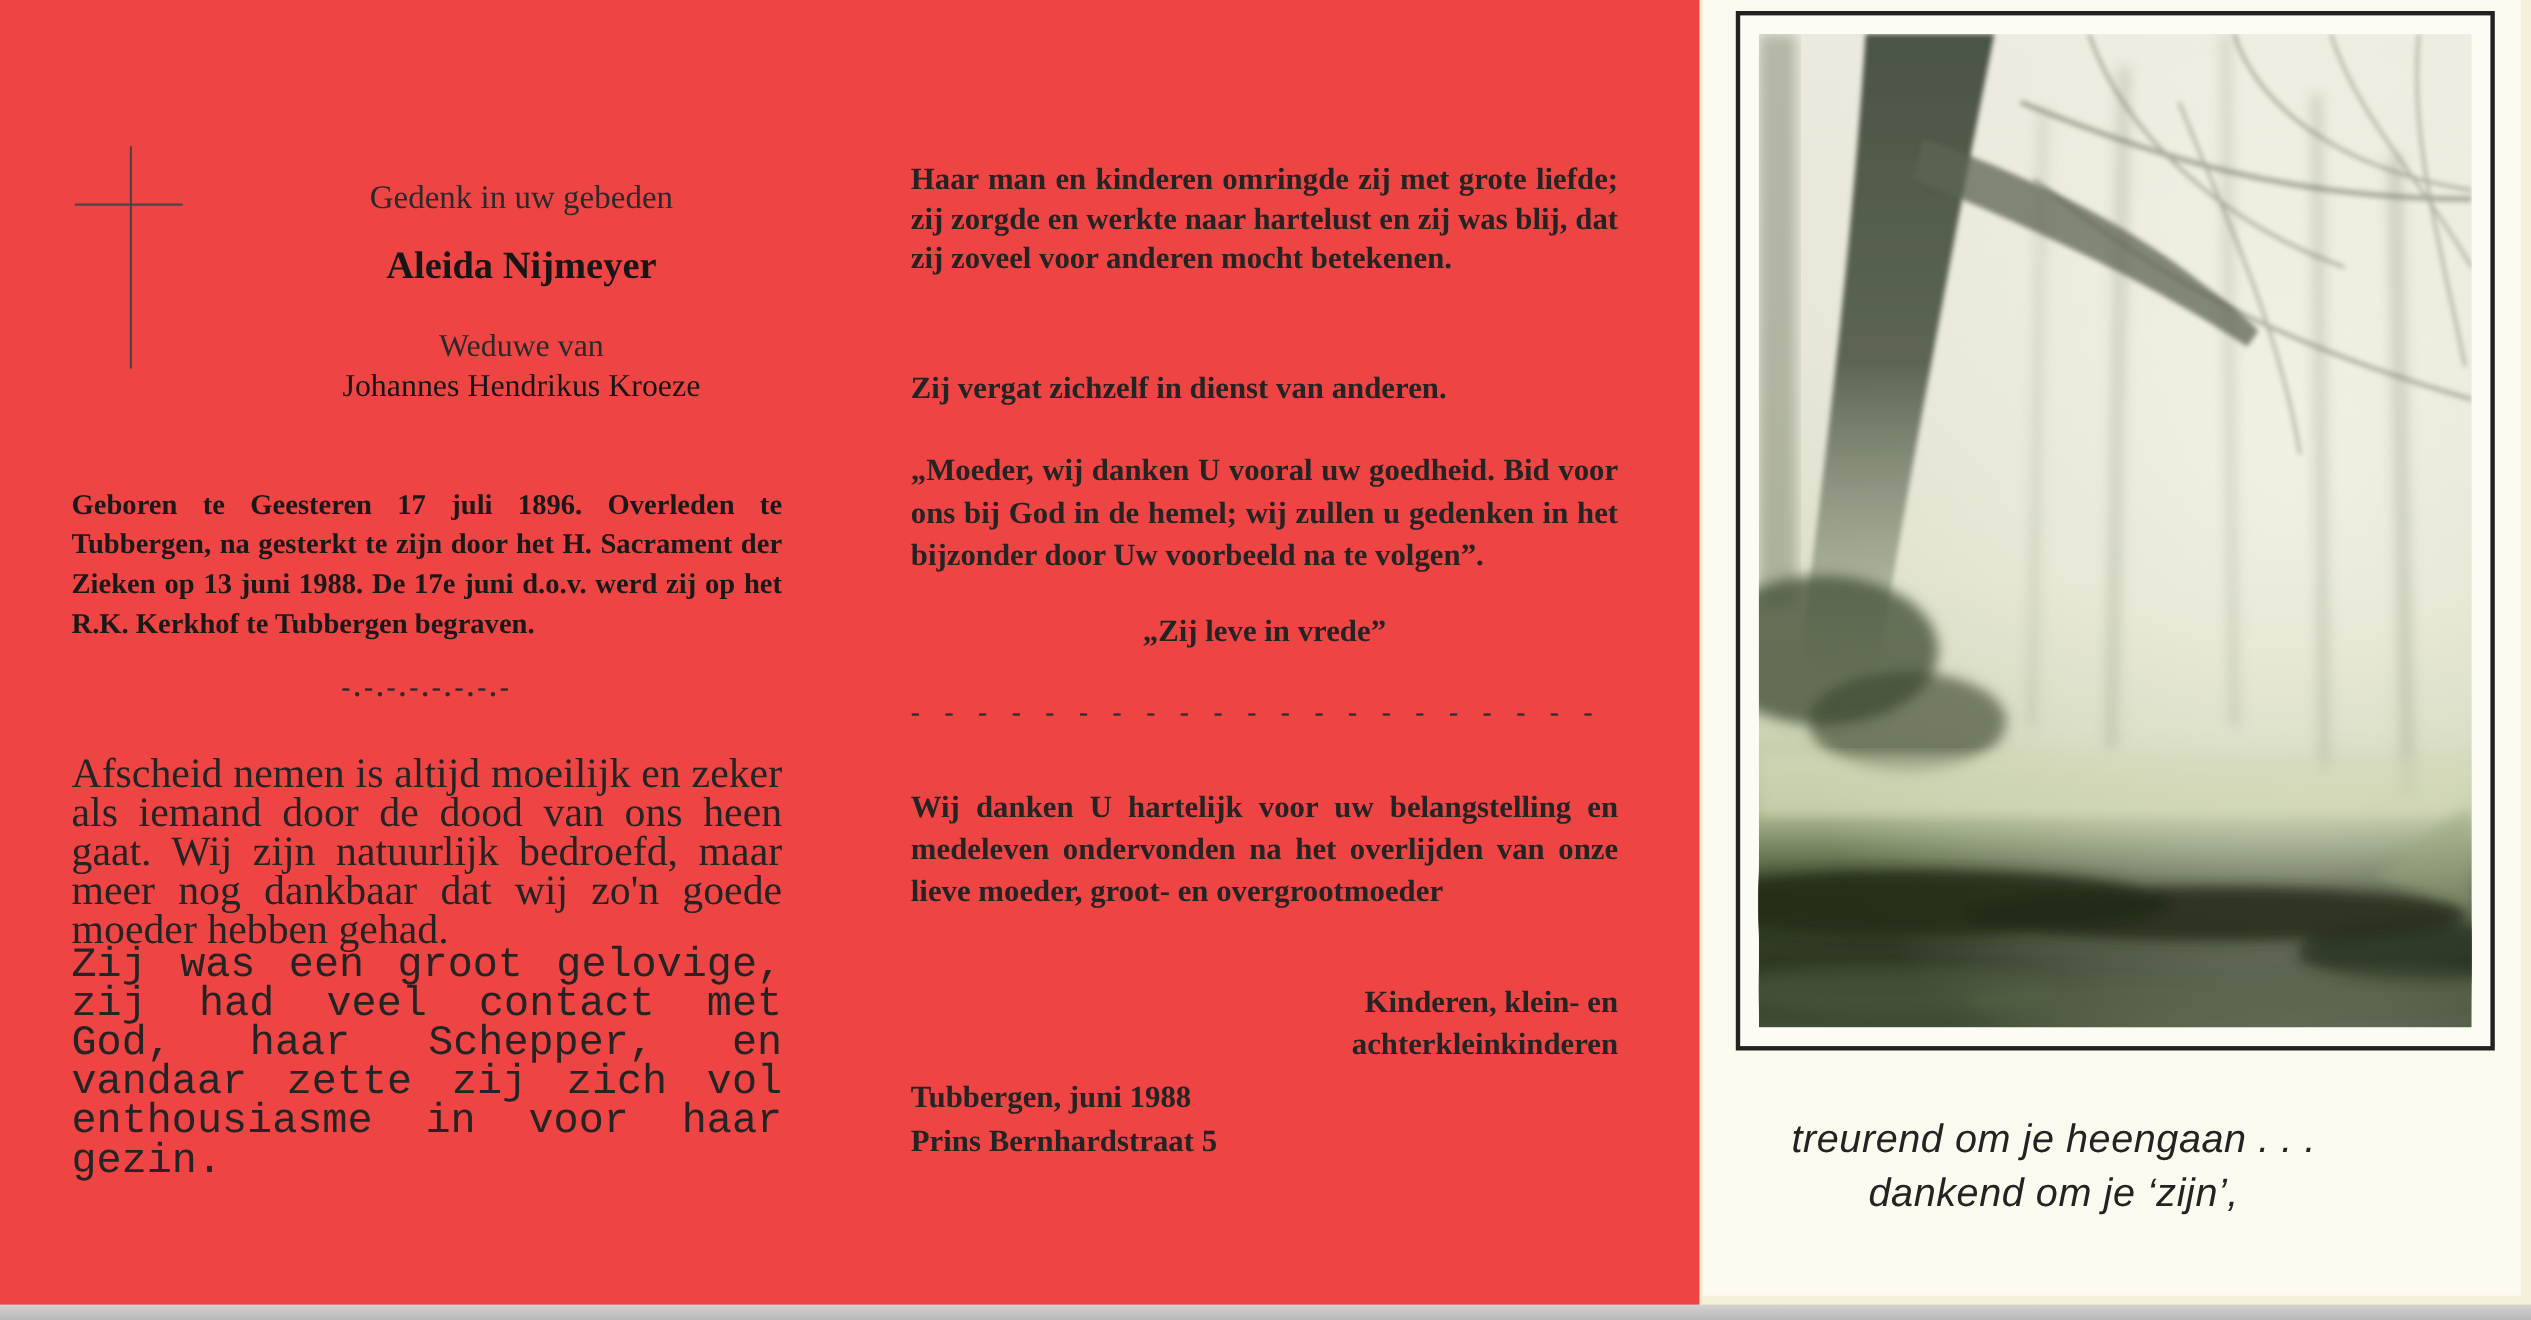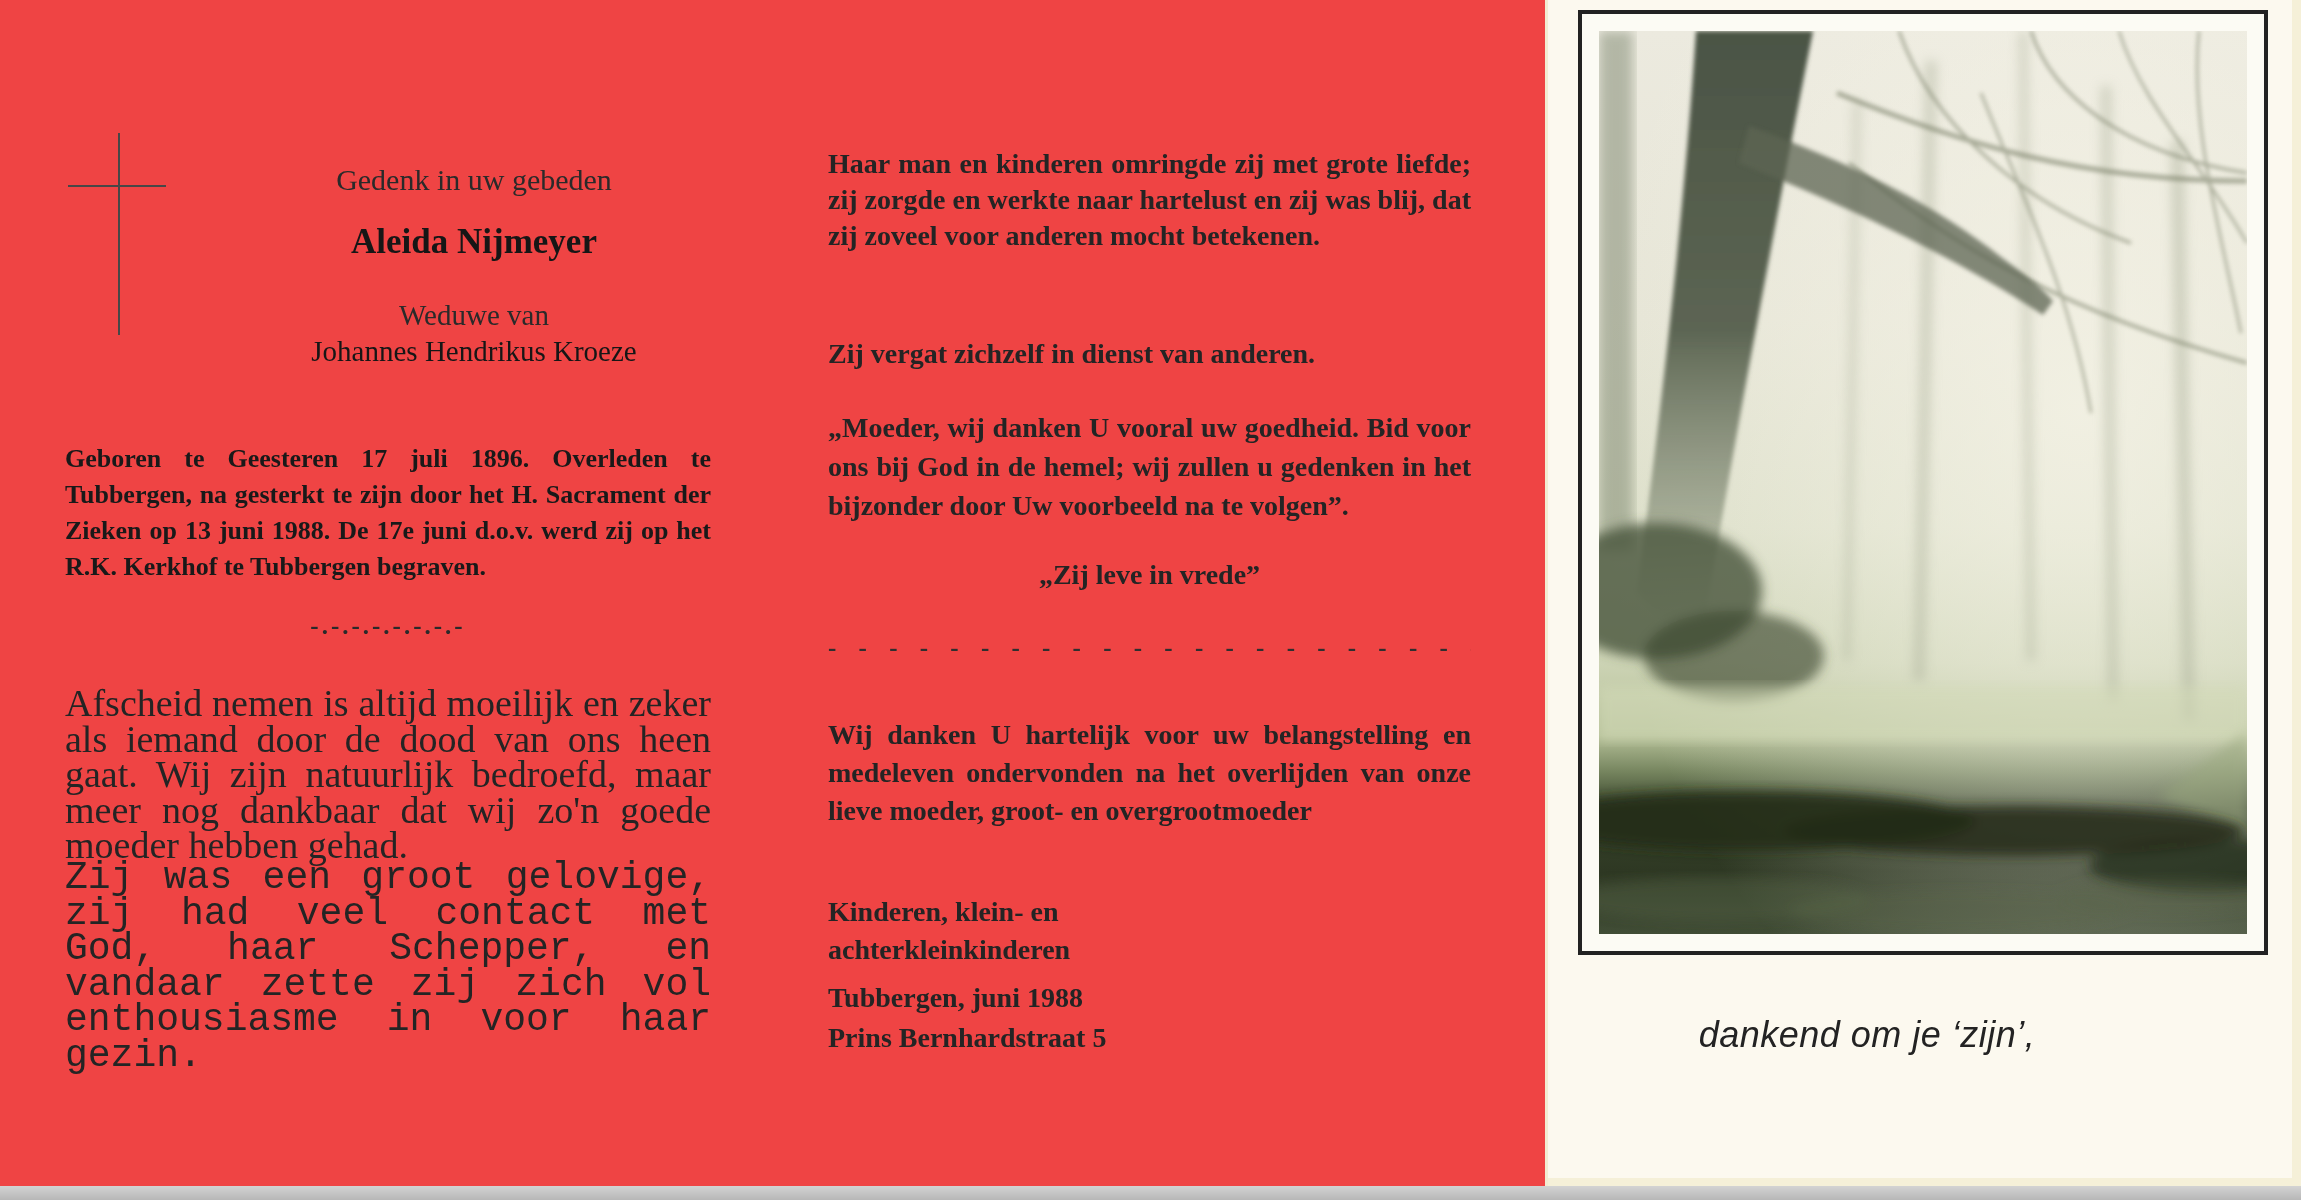--- a/index.html
+++ b/index.html
@@ -49,21 +49,21 @@
   .mid-block { left: 0; width: 643px; font-size: 28px; line-height: 36px; text-align: justify; font-weight: bold; }
   .mid-p1 { top: 146px; }
   .mid-p2 { top: 336px; }
   .mid-p3 { top: 408px; line-height: 39px; }
   .peace-line { top: 557px; text-align: center; }
   .orn-mid {
     top: 630px; text-align: left; font-size: 25px; word-spacing: 14px;
     letter-spacing: 1px; color: #2f2f2f; white-space: nowrap; overflow: hidden;
   }
   .mid-thanks { top: 716px; line-height: 38px; }
-  .signature { top: 893px; text-align: left; line-height: 38px; }
+  .signature { top: 893px; text-align: right; line-height: 38px; }
   .colophon { top: 978px; text-align: left; line-height: 40px; }
 
   
   .panel-right {
     position: absolute; left: 1545px; top: 0; width: 756px; height: 1188px;
     background: #fcf9ef;
     box-shadow: inset 3px 0 0 #f2ecd2, inset -9px 0 0 #f5f0d8, inset 0 -10px 0 #f5f0d8;
   }
   .photo-frame {
     position: absolute; left: 33px; top: 10px; width: 690px; height: 945px;
@@ -213,18 +213,19 @@
 
         <g filter="url(#softer)" fill="#5a684a">
           <ellipse cx="120" cy="868" rx="150" ry="22" opacity="0.35"></ellipse>
           <ellipse cx="360" cy="880" rx="170" ry="20" opacity="0.3"></ellipse>
           <ellipse cx="570" cy="865" rx="110" ry="18" opacity="0.3"></ellipse>
         </g>
       </svg>
     </figure>
 
     <div class="caption">
+      <p>treurend om je heengaan . . .</p>
       <p>dankend om je ‘zijn’,</p>
     </div>
   </section>
 
   <div class="bottom-strip"></div>
 </div>
 
 </body></html>

